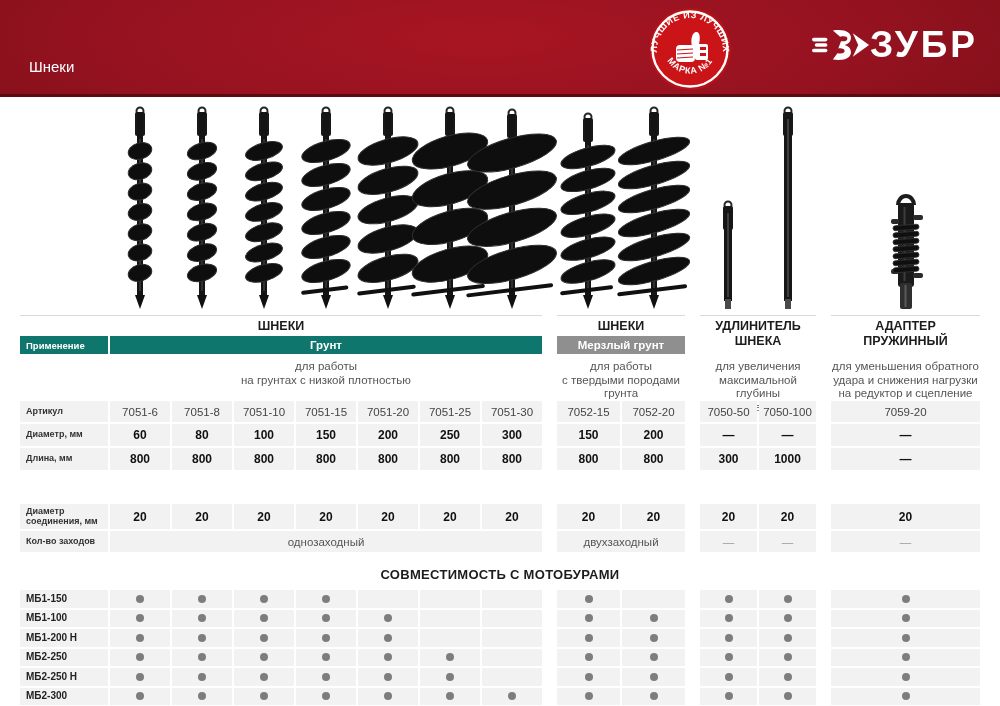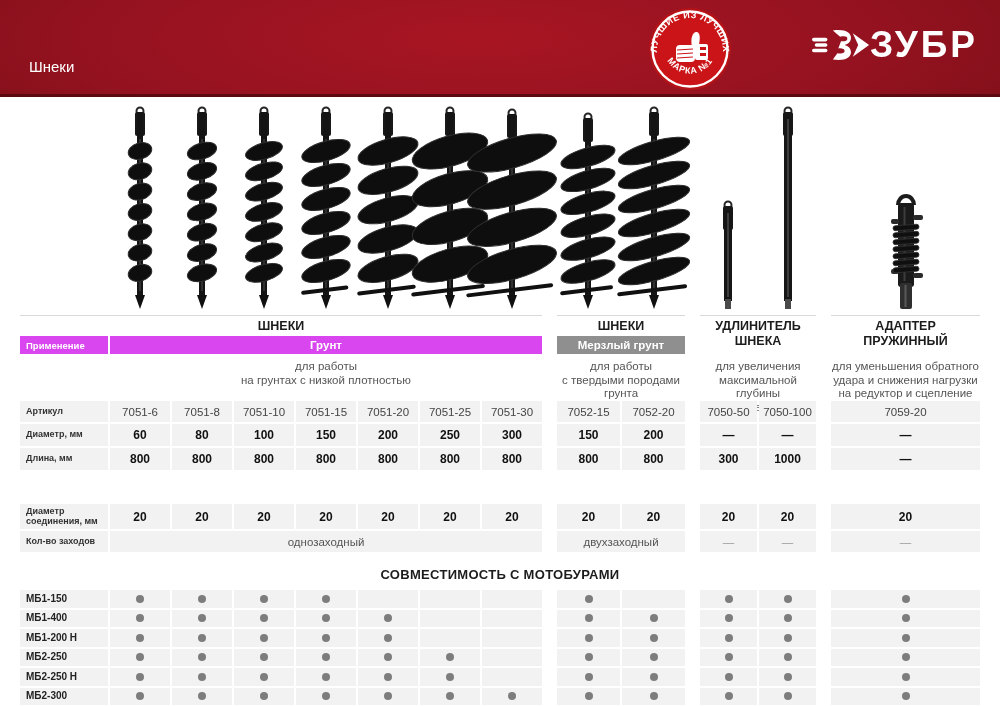--- a/index.html
+++ b/index.html
@@ -21,21 +21,21 @@
 
   
   .spec { display:flex; gap:15px; padding:0 20px; }
   .g0 { width:522px; } .g1 { width:128px; } .g2 { width:116px; } .g3 { width:149px; }
   .grp { display:flex; flex-direction:column; flex:none; }
 
   .ghead { height:84px; border-top:1px solid #d9d9d9; }
   .twrap { height:39px; padding-top:3px; }
   .gtitle { font-size:12.5px; font-weight:bold; color:#1c1c1c; text-align:center; line-height:15px; }
   .gbar { display:flex; gap:2px; height:18px; margin-top:2px; }
-  .bar-maroon > div { background:#d946ef; color:#fff; }
+  .bar-maroon > div { background:#0f766e; color:#fff; }
   .bar-gray   > div { background:#8f8f8f; color:#fff; }
   .bar-label { width:88px; flex:none; font-size:9.5px; font-weight:bold; display:flex; align-items:center; padding-left:6px; }
   .bar-value { flex:1; font-size:11.5px; font-weight:bold; display:flex; align-items:center; justify-content:center; }
   .gdesc { font-size:11.5px; color:#555; text-align:center; line-height:13.5px; padding-top:5px; }
   .gdesc.indent { margin-left:90px; }
 
   .srow { display:flex; gap:2px; margin-top:2px; }
   .r-article { height:21px; } .r-diameter { height:22px; } .r-length { height:22px; }
   .r-connection { height:25px;margin-top:34px; } .r-starts { height:21px; }
   .lcell { width:88px; flex:none; background:#f2f2f2; font-size:9px; font-weight:bold; color:#333;
@@ -474,21 +474,21 @@
         </div>
       </div>
       <div class="cgrp g3">
         <div class="vcell ccell">
           <span class="dot"></span>
         </div>
       </div>
     </div>
     <div class="crow">
       <div class="cgrp g0">
-        <div class="lcell clabel">МБ1-400</div>
+        <div class="lcell clabel">МБ1-100</div>
         <div class="vcell ccell">
           <span class="dot"></span>
         </div>
         <div class="vcell ccell">
           <span class="dot"></span>
         </div>
         <div class="vcell ccell">
           <span class="dot"></span>
         </div>
         <div class="vcell ccell">

